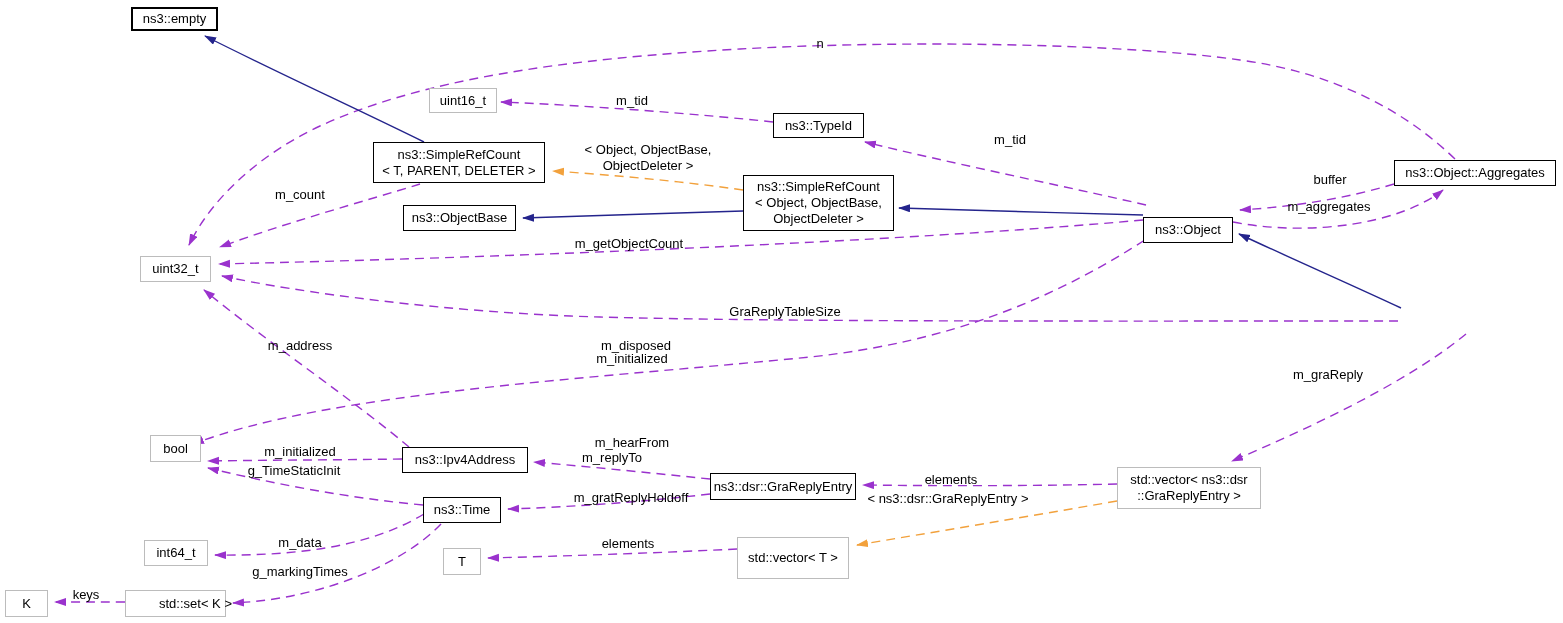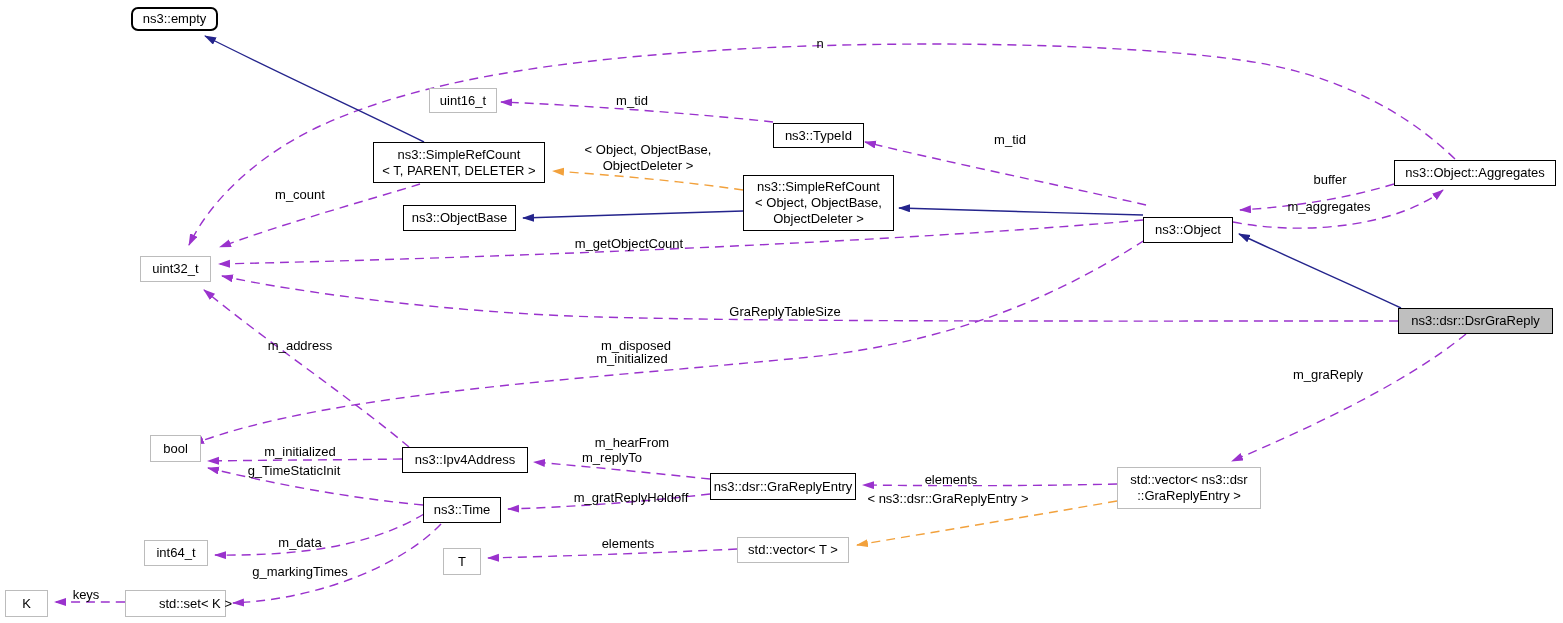--- a/index.html
+++ b/index.html
@@ -18,21 +18,21 @@
   .node{
     position:absolute;
     display:flex;flex-direction:column;align-items:center;justify-content:center;
     background:#fff;border:1.4px solid var(--c-border,#000);
     box-sizing:border-box;
     font-size:13px;line-height:16px;color:#000;
     text-align:center;white-space:nowrap;
   }
   .node.external{border-color:var(--c-extborder,#bcbcbc);}
   .node.current{background:var(--c-currentfill,#bfbfbf);}
-  .node.bold{border-width:2px;border-radius:7px;}
+  .node.bold{border-width:2px;}
   .edge-label{
     position:absolute;transform:translate(-50%,-50%);
     font-size:13px;color:#000;white-space:nowrap;line-height:14px;
   }
 </style>
 </head>
 <body>
 
 <div id="stage">
   <svg id="edge-layer" xmlns="http://www.w3.org/2000/svg">
@@ -98,21 +98,21 @@
     <div class="edge-label" style="left: 300px; top: 543px;">m_data</div>
     <div class="edge-label" style="left: 300px; top: 572px;">g_markingTimes</div>
     <div class="edge-label" style="left: 86px; top: 595px;">keys</div>
     <div class="edge-label" style="left: 628px; top: 544px;">elements</div>
     <div class="node class bold" style="left: 131px; top: 7px; width: 87px; height: 24px;">
       <div>ns3::empty</div>
     </div>
     <div class="node external" style="left: 429px; top: 88px; width: 68px; height: 25px;">
       <div>uint16_t</div>
     </div>
-    <div class="node class" style="left: 773px; top: 123px; width: 91px; height: 25px;">
+    <div class="node class" style="left: 773px; top: 113px; width: 91px; height: 25px;">
       <div>ns3::TypeId</div>
     </div>
     <div class="node class" style="left: 373px; top: 142px; width: 172px; height: 41px;">
       <div>ns3::SimpleRefCount</div>
       <div>&lt; T, PARENT, DELETER &gt;</div>
     </div>
     <div class="node class" style="left: 403px; top: 205px; width: 113px; height: 26px;">
       <div>ns3::ObjectBase</div>
     </div>
     <div class="node class" style="left: 743px; top: 175px; width: 151px; height: 56px;">
@@ -121,23 +121,20 @@
       <div>ObjectDeleter &gt;</div>
     </div>
     <div class="node class" style="left: 1143px; top: 217px; width: 90px; height: 26px;">
       <div>ns3::Object</div>
     </div>
     <div class="node class" style="left: 1394px; top: 160px; width: 162px; height: 26px;">
       <div>ns3::Object::Aggregates</div>
     </div>
     <div class="node external" style="left: 140px; top: 256px; width: 71px; height: 26px;">
       <div>uint32_t</div>
-    </div>
-    <div class="node current" style="left: 1398px; top: 308px; width: 155px; height: 26px;">
-      <div>ns3::dsr::DsrGraReply</div>
     </div>
     <div class="node external" style="left: 150px; top: 435px; width: 51px; height: 27px;">
       <div>bool</div>
     </div>
     <div class="node class" style="left: 402px; top: 447px; width: 126px; height: 26px;">
       <div>ns3::Ipv4Address</div>
     </div>
     <div class="node class" style="left: 423px; top: 497px; width: 78px; height: 26px;">
       <div>ns3::Time</div>
     </div>
@@ -153,16 +150,16 @@
     </div>
     <div class="node external" style="left: 5px; top: 590px; width: 43px; height: 27px;">
       <div>K</div>
     </div>
     <div class="node external" style="left: 125px; top: 590px; width: 101px; height: 27px; padding-left: 40px;">
       <div>std::set&lt; K &gt;</div>
     </div>
     <div class="node external" style="left: 443px; top: 548px; width: 38px; height: 27px;">
       <div>T</div>
     </div>
-    <div class="node external" style="left: 737px; top: 537px; width: 112px; height: 26px;">
+    <div class="node external" style="left: 737px; top: 537px; width: 112px; height: 42px;">
       <div>std::vector&lt; T &gt;</div>
     </div>
   </div>
 
 </body></html>

